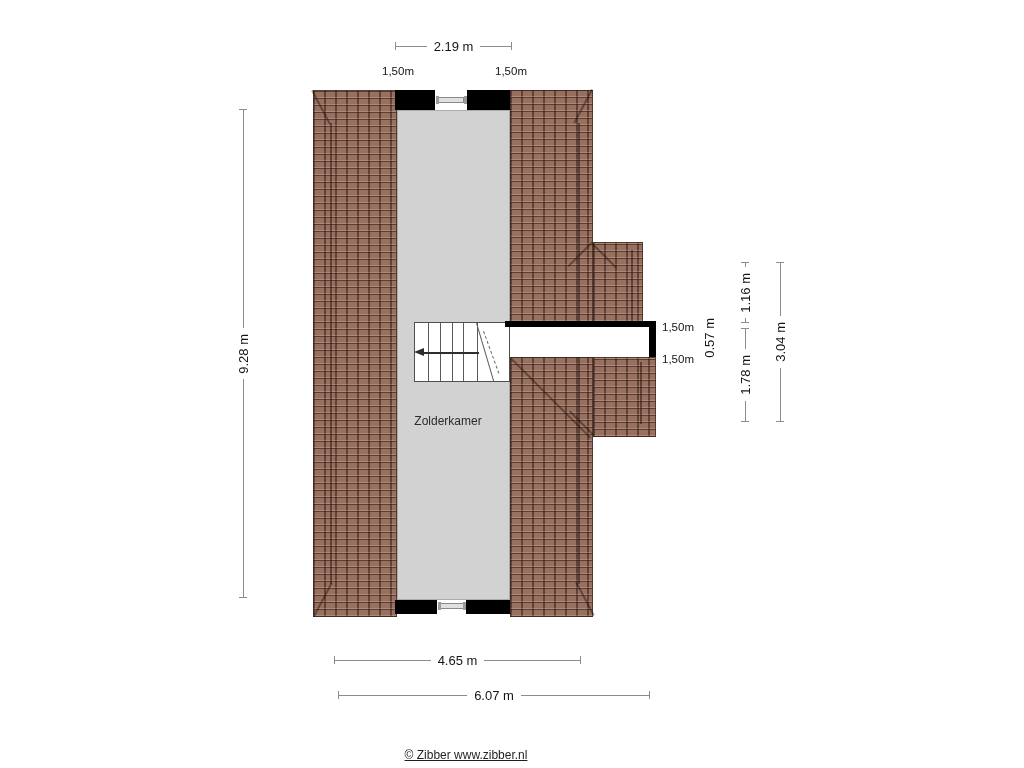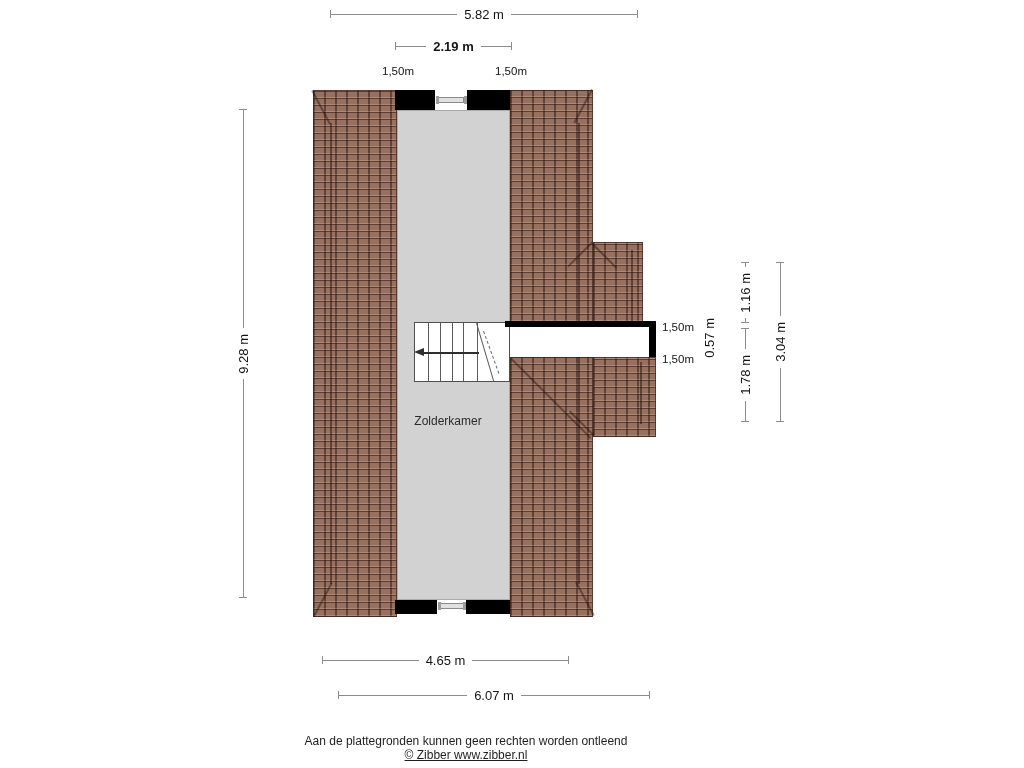--- a/index.html
+++ b/index.html
@@ -96,28 +96,21 @@
   <div class="wall" style="left:466px;top:600px;width:44px;height:14px;"></div>
   <div class="glaze" style="left:440px;top:603px;width:24px;height:6px;"></div>
   <div class="glaze-cap" style="left:438px;top:602px;width:3px;height:8px;"></div>
   <div class="glaze-cap" style="left:463px;top:602px;width:3px;height:8px;"></div>
 
   <div class="wall" style="left:505px;top:321px;width:151px;height:6px;"></div>
   <div class="wall" style="left:649px;top:321px;width:7px;height:36px;"></div>
 
   <div class="room-label" style="left:396px;top:414px;width:104px;">Zolderkamer</div>
 
-  <div class="dimh" style="left:330px;top:6px;width:308px;height:16px;">
-    <span class="tk"></span>
-      <span class="ln"></span>
-    <span class="lb">5.82 m</span>
-    <span class="ln"></span>
-      <span class="tk"></span>
-  </div>
-  <div class="dimh" style="left:395px;top:38px;width:117px;height:16px;font-weight:bold;">
+  <div class="dimh" style="left:395px;top:38px;width:117px;height:16px;">
     <span class="tk"></span>
       <span class="ln"></span>
     <span class="lb">2.19 m</span>
     <span class="ln"></span>
       <span class="tk"></span>
   </div>
   <div class="small-lb" style="left:374px;top:65px;width:48px;">1,50m</div>
   <div class="small-lb" style="left:487px;top:65px;width:48px;">1,50m</div>
 
   <div class="dimv" style="left:233px;top:109px;width:20px;height:489px;">
@@ -147,31 +140,30 @@
       <span class="tk"></span>
   </div>
   <div class="dimv" style="left:770px;top:262px;width:20px;height:160px;">
     <span class="tk"></span>
       <span class="ln"></span>
     <span class="lb">3.04 m</span>
     <span class="ln"></span>
       <span class="tk"></span>
   </div>
 
-  <div class="dimh" style="left:322px;top:652px;width:247px;height:16px;">
+  <div class="dimh" style="left:334px;top:652px;width:247px;height:16px;">
     <span class="tk"></span>
       <span class="ln"></span>
     <span class="lb">4.65 m</span>
     <span class="ln"></span>
       <span class="tk"></span>
   </div>
   <div class="dimh" style="left:330px;top:687px;width:312px;height:16px;padding-left:8px;">
     <span class="tk"></span>
       <span class="ln"></span>
     <span class="lb">6.07 m</span>
     <span class="ln"></span>
       <span class="tk"></span>
   </div>
 
-  <div class="footer-line" style="top:734px;">Aan de plattegronden kunnen geen rechten worden ontleend</div>
   <div class="footer-line" style="top:748px;text-decoration:underline;">© Zibber www.zibber.nl</div>
 
 </div>
 
 </body></html>

